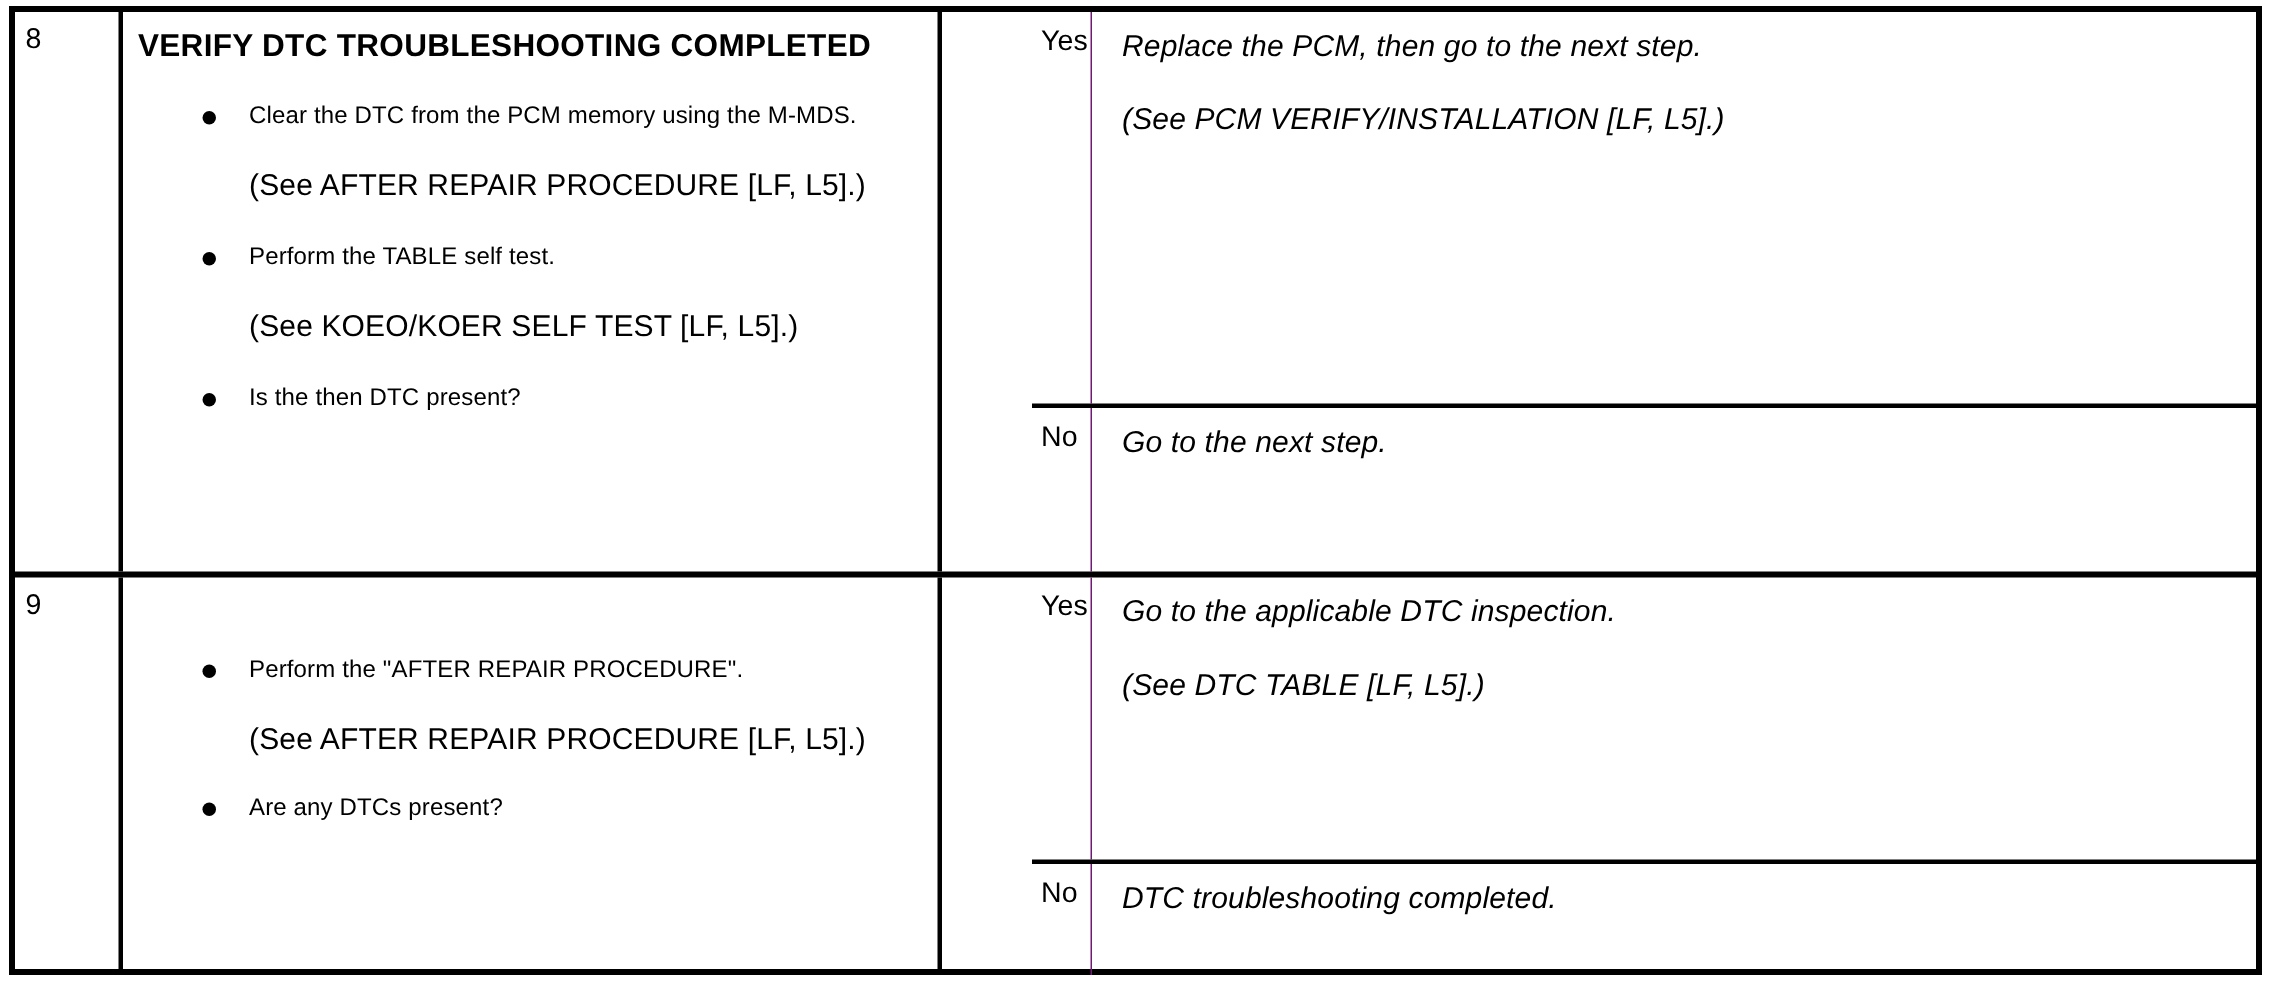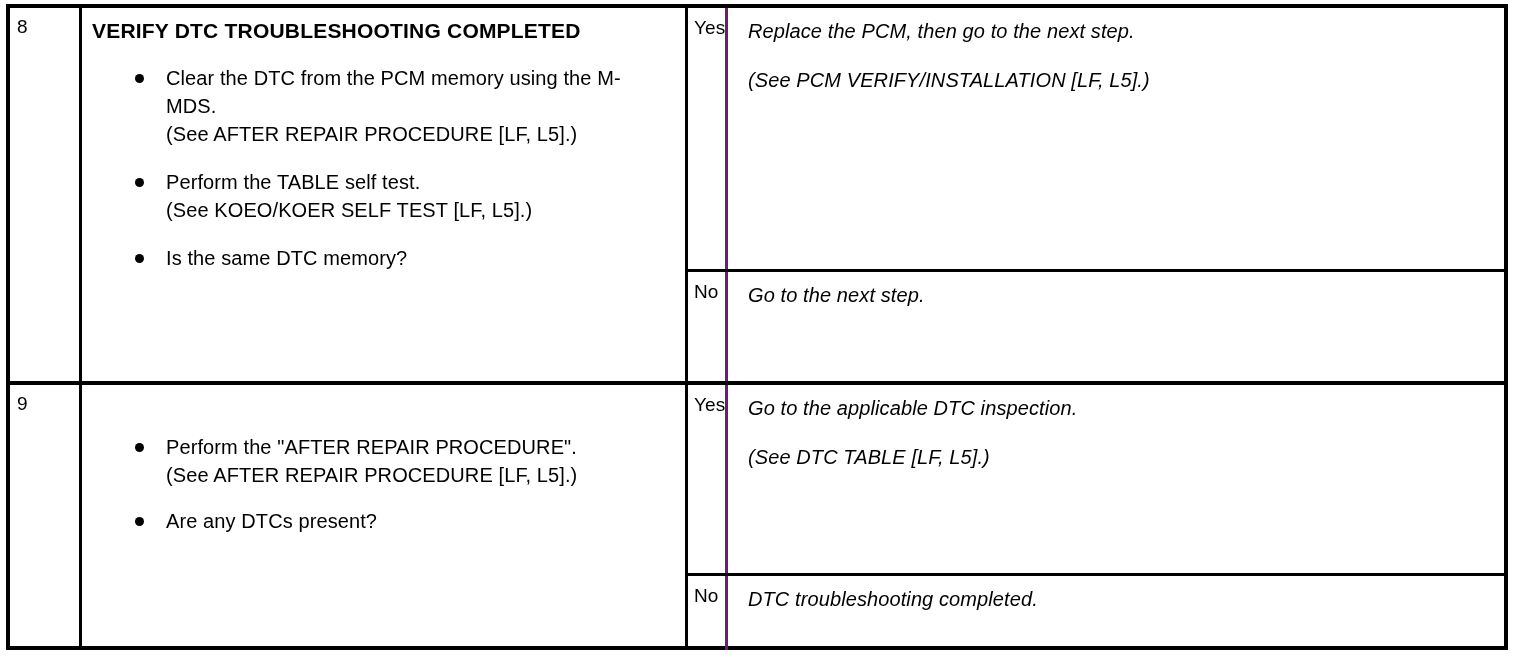--- a/index.html
+++ b/index.html
@@ -60,21 +60,21 @@
     bottom: 0;
     width: 72px;                 
     box-sizing: border-box;
     border-right: 3px solid #000000;
   }
   .col-action {
     position: absolute;
     left: 72px;
     top: 0;
     bottom: 0;
-    width: 606px;                
+    width: 546px;                
     box-sizing: border-box;
     border-right: 3px solid #000000;
   }
   .col-results {
     position: absolute;
     left: 678px;
     right: 0;
     top: 0;
     bottom: 0;
   }
@@ -115,40 +115,41 @@
     left: 0;
     right: 0;
   }
   .row-8 .bullet-list { top: 56px; }
   .row-9 .bullet-list { top: 48px; }
 
   .bullet-item {
     position: relative;
     padding-left: 84px;
     margin: 0 0 0 0;
-    font-size: 20px;
+    font-size: 16px;
     line-height: 28px;
     letter-spacing: 0.1px;
   }
   .bullet-item .dot {
     position: absolute;
     left: 53px;
     top: 10px;
     width: 9px;
     height: 9px;
     background: #000000;
     border-radius: 50%;
   }
   .bullet-text {
     display: block;
     max-width: 505px;
   }
 
   .see-note {
     padding-left: 84px;
+    margin-top: 18px;
     font-size: 20px;
     line-height: 28px;
     letter-spacing: 0.1px;
     max-width: 586px;
   }
   .see-note .note-text { display: block; max-width: 500px; }
 
   .gap-lg { height: 20px; }
   .gap-md { height: 18px; }
 
@@ -164,21 +165,21 @@
   .row-9 .result-yes { top: 0px;   height: 188px; }
   .row-9 .result-no  { top: 188px; height: 77px;  border-top: 3px solid #000000; }
 
   .result-label {
     position: absolute;
     left: 0;
     top: 0;
     bottom: 0;
     width: 40px;                 
     box-sizing: border-box;
-    border-right: 3px solid #701a75;
+    border-right: 1px solid #701a75;
   }
   .result-label span {
     position: absolute;
     left: 6px;
     top: 9px;
     font-size: 19px;
     line-height: 22px;
     letter-spacing: 0.1px;
   }
   .result-content {
@@ -237,21 +238,21 @@
               </div>
 
               <div class="see-note">
                 <span class="note-text">(See KOEO/KOER SELF TEST [LF, L5].)</span>
               </div>
 
               <div class="gap-lg"></div>
 
               <div class="bullet-item">
                 <span class="dot"></span>
-                <span class="bullet-text">Is the same DTC memory?</span>
+                <span class="bullet-text">Is the then DTC present?</span>
               </div>
 
             </div>
           </div>
         </div>
 
         <div class="col-results">
 
           <div class="result-row result-yes">
             <div class="result-label">

